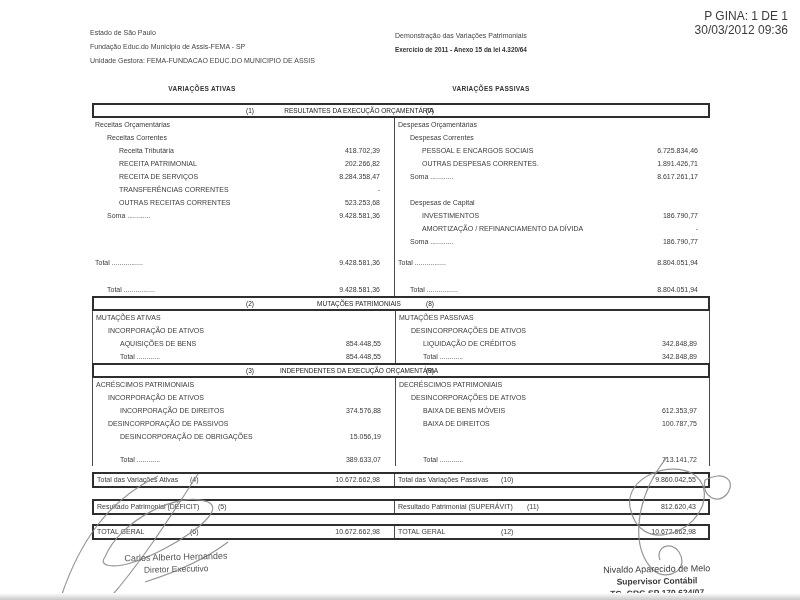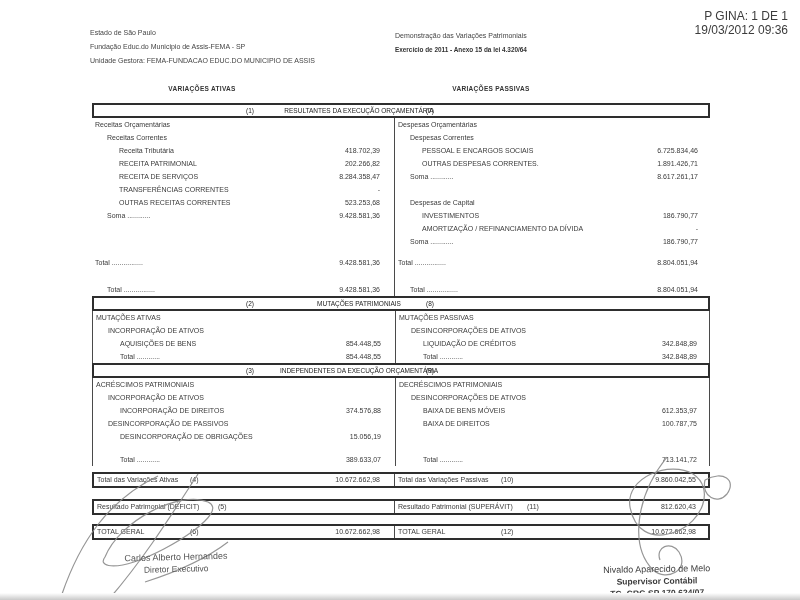--- a/index.html
+++ b/index.html
@@ -72,21 +72,21 @@
 
   .scan-edge{position:absolute;left:0;right:0;bottom:0;height:7px;background:linear-gradient(#ffffff,#c9c9c9);}
 </style>
 </head>
 <body>
 
 <div class="page">
 
   <div class="page-meta">
     <div>P GINA: 1 DE 1</div>
-    <div>19/03/2012 09:36</div>
+    <div>30/03/2012 09:36</div>
   </div>
 
   <div class="hleft">
     <div>Estado de São Paulo</div>
     <div>Fundação Educ.do Municipio de Assis-FEMA - SP</div>
     <div>Unidade Gestora:  FEMA-FUNDACAO EDUC.DO MUNICIPIO DE ASSIS</div>
   </div>
 
   <div class="hcenter">
     <div>Demonstração das Variações Patrimoniais</div>

